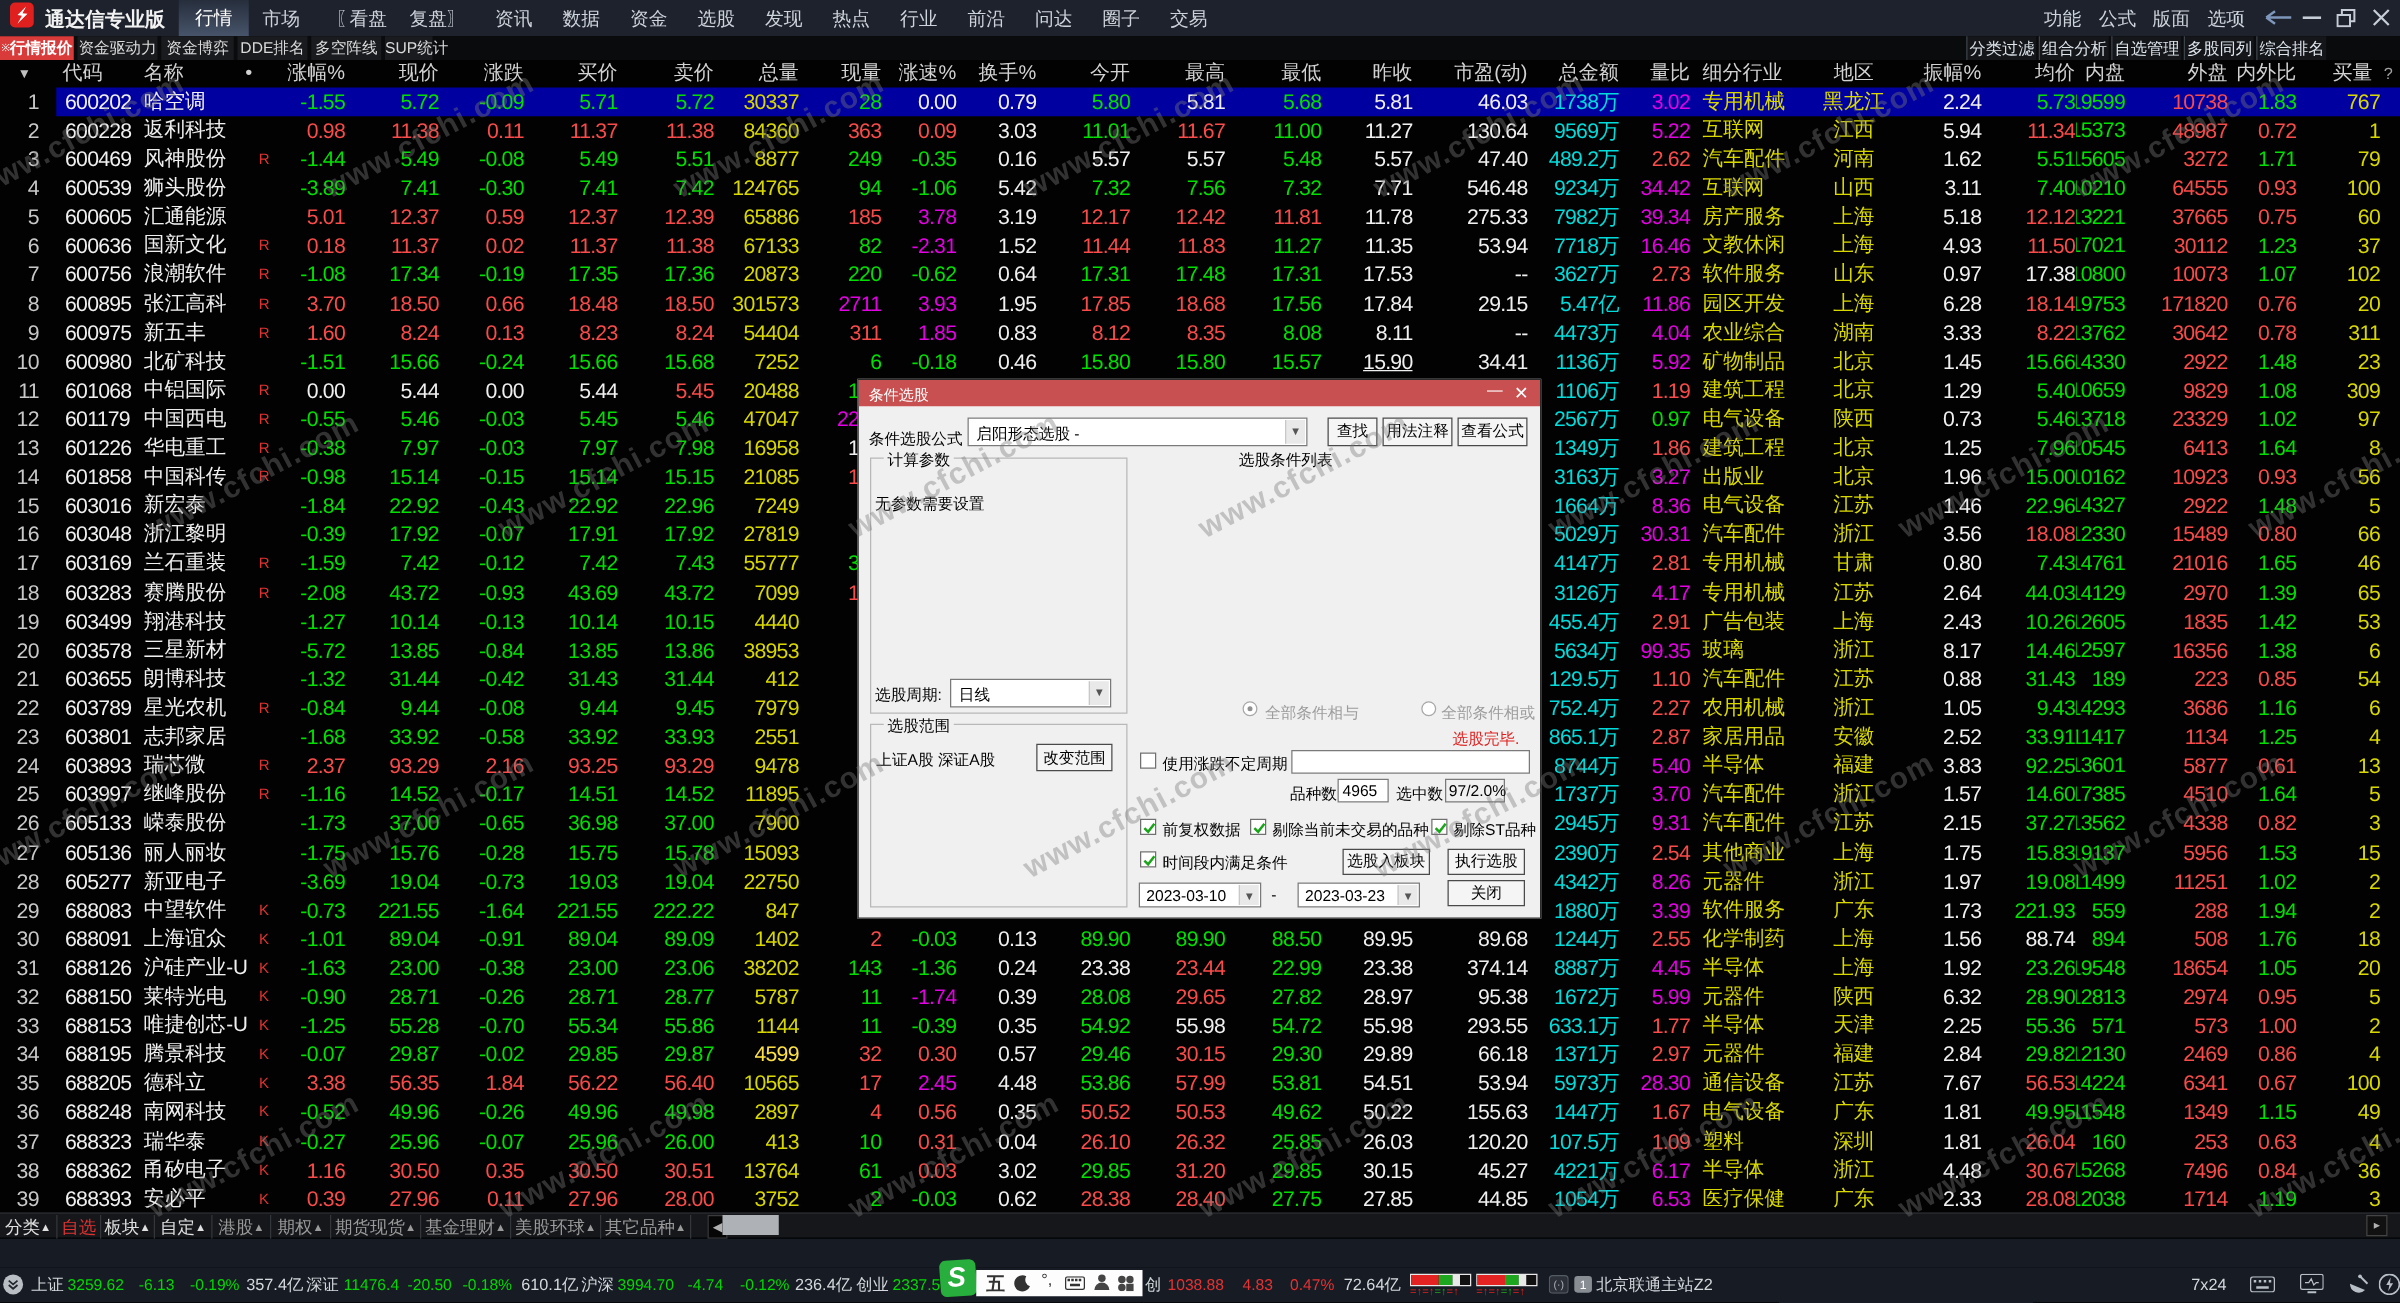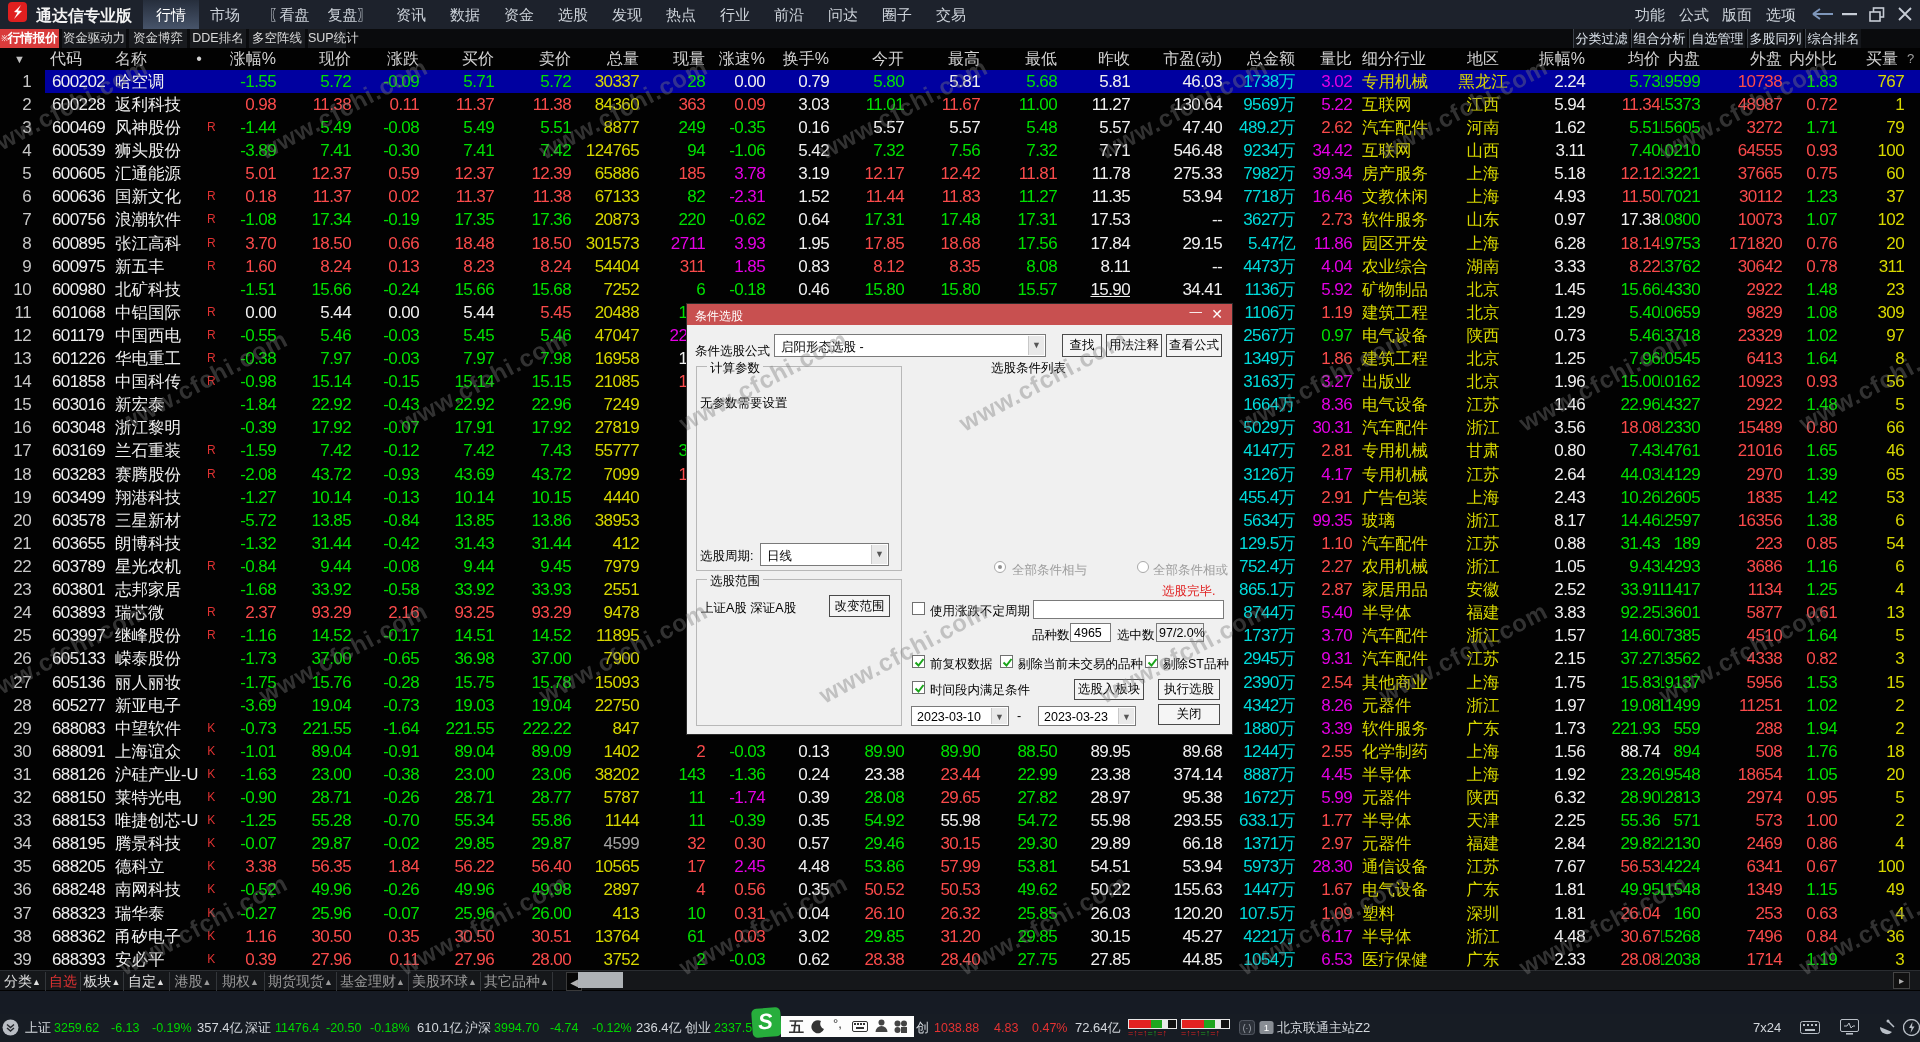--- a/index.html
+++ b/index.html
@@ -975,21 +975,21 @@
     <div class="tr" style="top:784px">
       <i class="c " style="right:1889px;color:#c8c8c8;">34</i>
       <i class="c " style="left:52px;color:#f0f0f0;">688195</i>
       <i class="c cn" style="left:115px;color:#f0f0f0;">腾景科技</i>
       <i class="c " style="left:211px;transform:translateX(-50%);color:#e03232;font-size:12px;">K</i>
       <i class="c " style="right:1644px;color:#00e000;">-0.07</i>
       <i class="c " style="right:1569px;color:#00e000;">29.87</i>
       <i class="c " style="right:1501px;color:#00e000;">-0.02</i>
       <i class="c " style="right:1426px;color:#00e000;">29.85</i>
       <i class="c " style="right:1349px;color:#00e000;">29.87</i>
-      <i class="c " style="right:1281px;color:#a3a3a3;">4599</i>
+      <i class="c " style="right:1281px;color:#fde047;">4599</i>
       <i class="c " style="right:1215px;color:#fa4b4b;">32</i>
       <i class="c " style="right:1155px;color:#fa4b4b;">0.30</i>
       <i class="c " style="right:1091px;color:#f0f0f0;">0.57</i>
       <i class="c " style="right:1016px;color:#00e000;">29.46</i>
       <i class="c " style="right:940px;color:#fa4b4b;">30.15</i>
       <i class="c " style="right:863px;color:#00e000;">29.30</i>
       <i class="c " style="right:790px;color:#f0f0f0;">29.89</i>
       <i class="c " style="right:698px;color:#f0f0f0;">66.18</i>
       <i class="c " style="right:625px;color:#00dcdc;">1371万</i>
       <i class="c " style="right:568px;color:#fa4b4b;">2.97</i>

